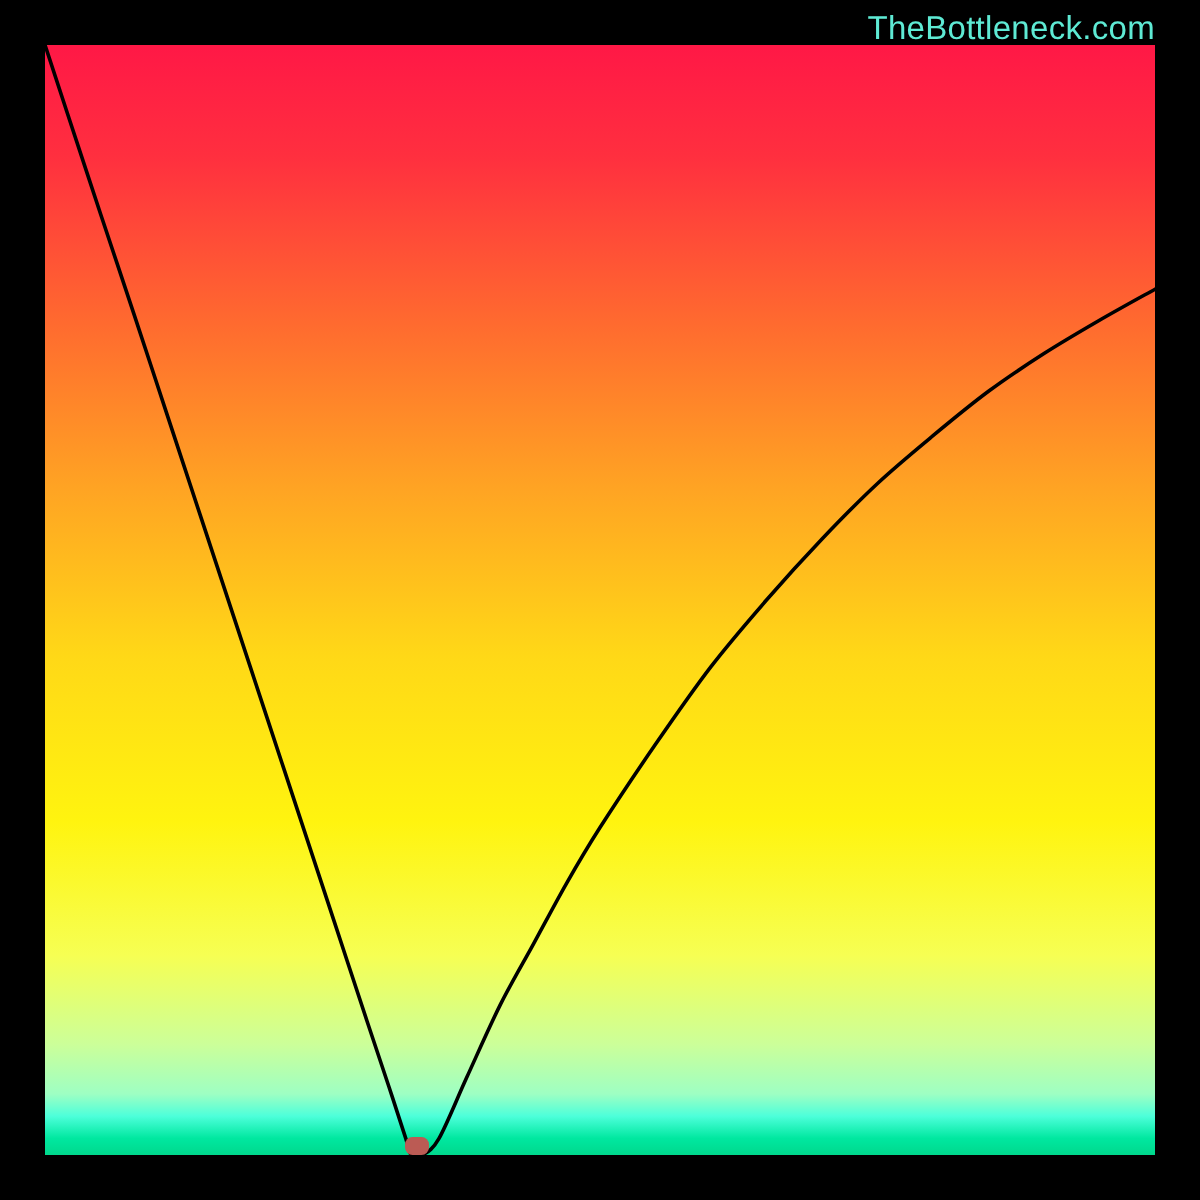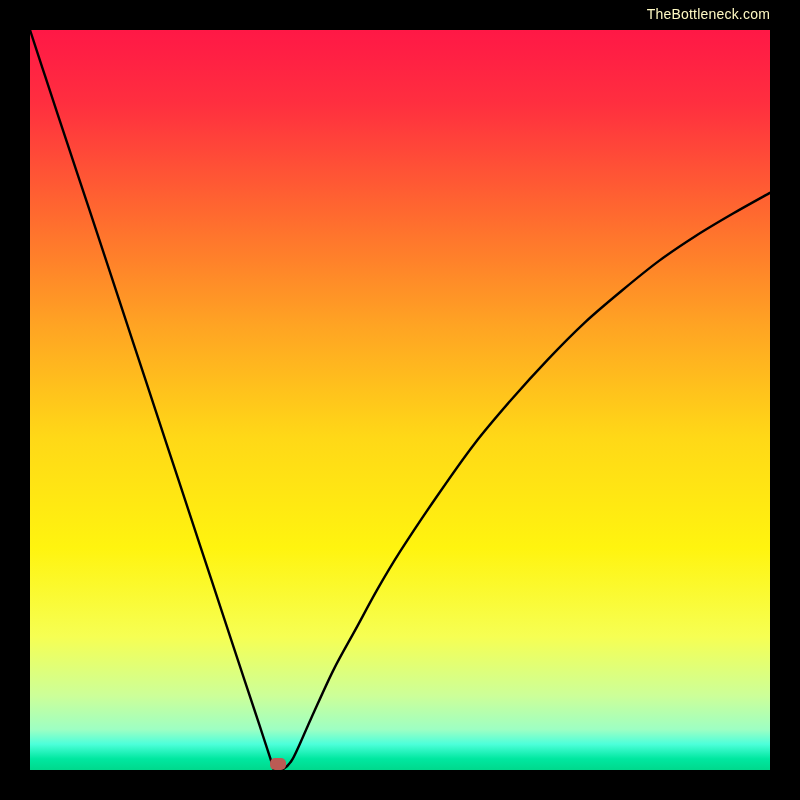--- a/index.html
+++ b/index.html
@@ -25,22 +25,22 @@
     overflow: hidden;
   }
   .gradient {
     position: absolute;
     left: 0; top: 0; right: 0; bottom: 0;
   }
   .watermark {
     position: absolute;
     top: 6px;
     right: 30px;
-    color: #fef9c3;
-    font-size: 14px;
+    color: #5eead4;
+    font-size: 22px;
     letter-spacing: 0.2px;
     font-weight: 500;
   }
   .curve {
     position: absolute;
     left: 0; top: 0;
   }
   .marker {
     position: absolute;
     width: 16px;

